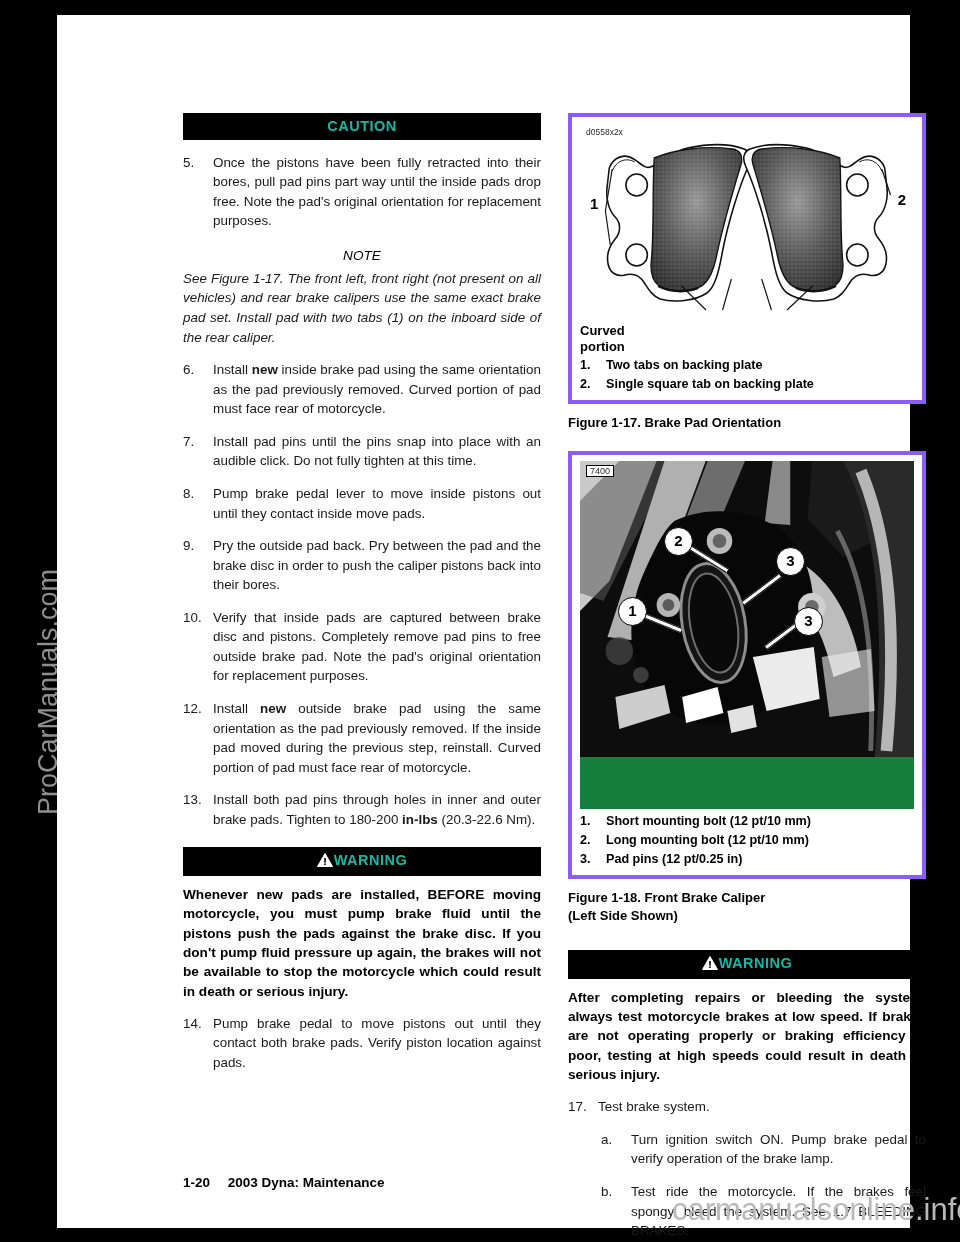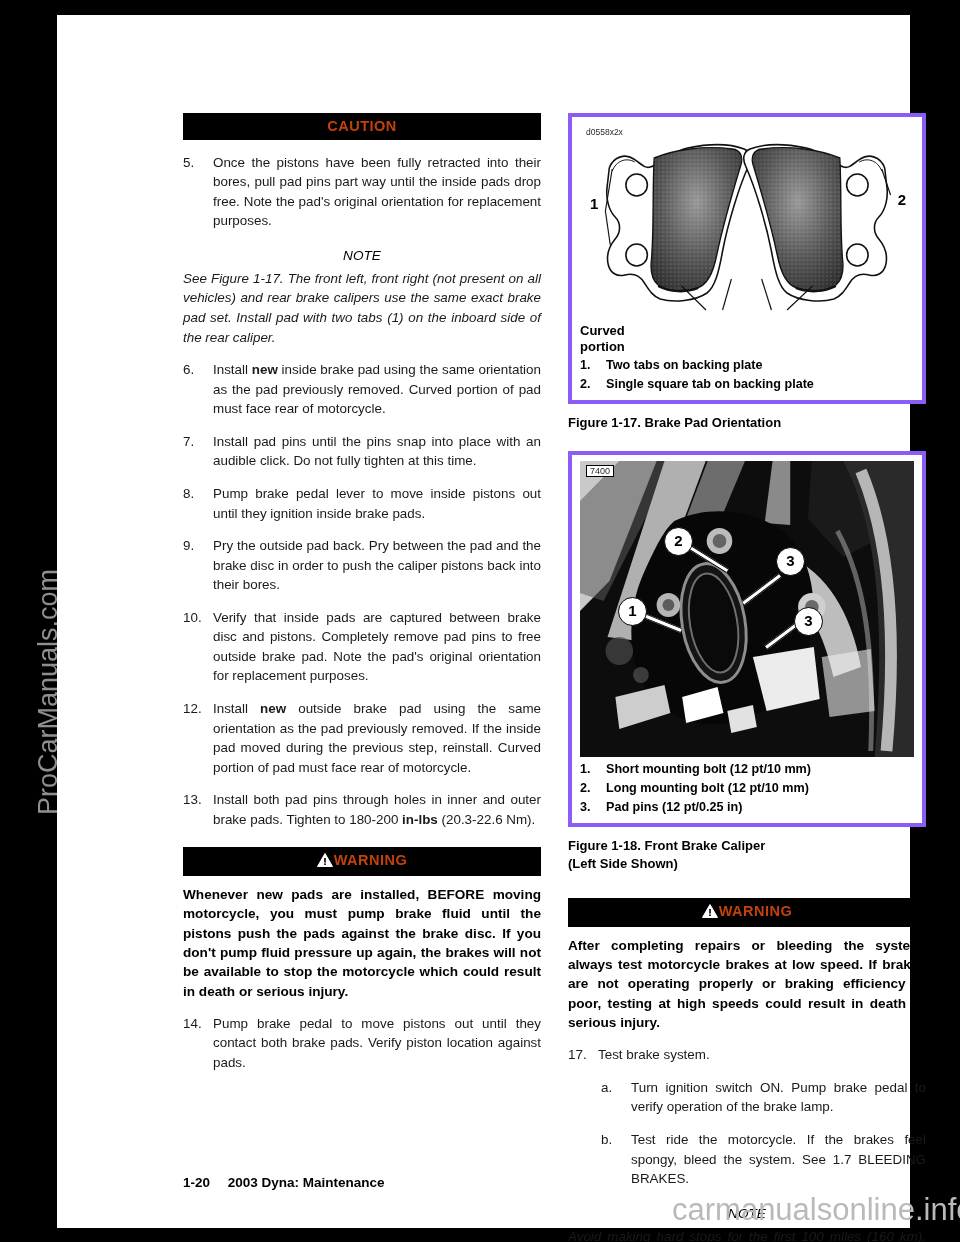--- a/index.html
+++ b/index.html
@@ -61,21 +61,21 @@
     position: absolute;
     top: 98px;
     width: 358px;
   }
   #col-left  { left: 126px; }
   #col-right { left: 511px; }
 
   
   .hazard-bar {
     background: #000000;
-    color: #c2410c;
+    color: #14b8a6;
     text-align: center;
     font-weight: bold;
     font-size: 14.5px;
     letter-spacing: 0.5px;
     padding: 5px 0 5px 0;
     line-height: 1.15;
   }
   .hazard-bar .tri {
     display: inline-block;
     vertical-align: -2px;
@@ -192,22 +192,22 @@
     width: 100%;
     bottom: -2px;
     font-weight: bold;
     font-size: 13px;
     line-height: 1.22;
     color: #000;
   }
 
   
   #fig18-art {
-    height: 296px;
-    background: #c4b5fd;
+    height: 348px;
+    background: #15803d;
     overflow: hidden;
   }
   .photo-badge {
     position: absolute;
     width: 27px;
     height: 27px;
     border-radius: 50%;
     background: #ffffff;
     border: 1.5px solid #000;
     color: #000;
@@ -261,21 +261,21 @@
       <div class="step-body"><span>Install </span><b>new</b><span> inside brake pad using the same orientation as the pad previously removed. Curved portion of pad must face rear of motorcycle.</span></div>
     </div>
 
     <div class="step">
       <div class="step-num">7.</div>
       <div class="step-body">Install pad pins until the pins snap into place with an audible click. Do not fully tighten at this time.</div>
     </div>
 
     <div class="step">
       <div class="step-num">8.</div>
-      <div class="step-body">Pump brake pedal lever to move inside pistons out until they ignition inside brake pads.</div>
+      <div class="step-body">Pump brake pedal lever to move inside pistons out until they contact inside move pads.</div>
     </div>
 
     <div class="step">
       <div class="step-num">9.</div>
       <div class="step-body">Pry the outside pad back. Pry between the pad and the brake disc in order to push the caliper pistons back into their bores.</div>
     </div>
 
     <div class="step">
       <div class="step-num wide">10.</div>
       <div class="step-body">Verify that inside pads are captured between brake disc and pistons. Completely remove pad pins to free outside brake pad. Note the pad's original orientation for replacement purposes.</div>

